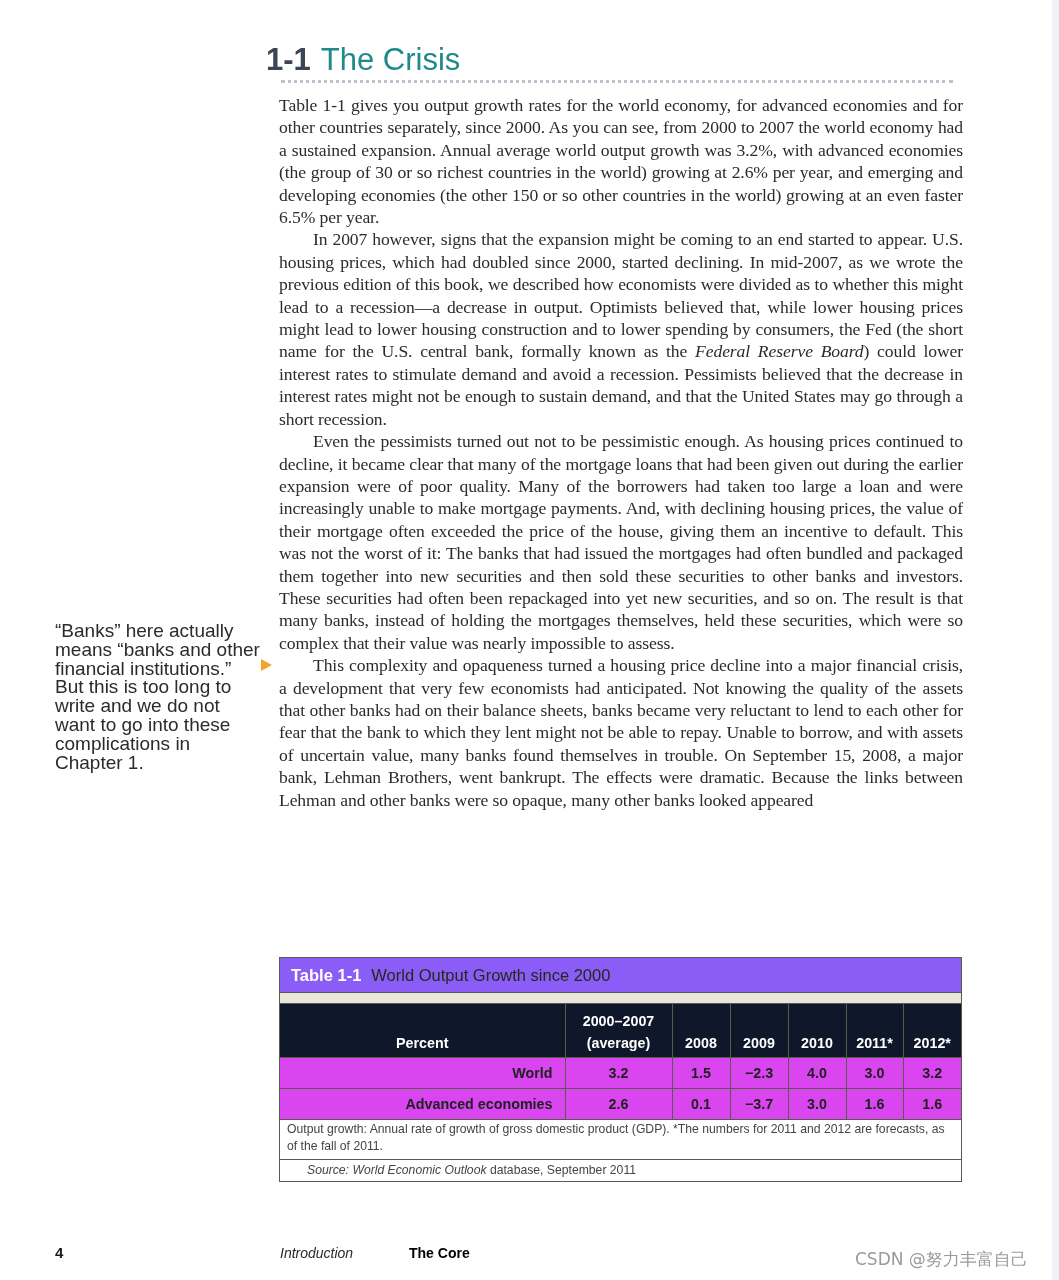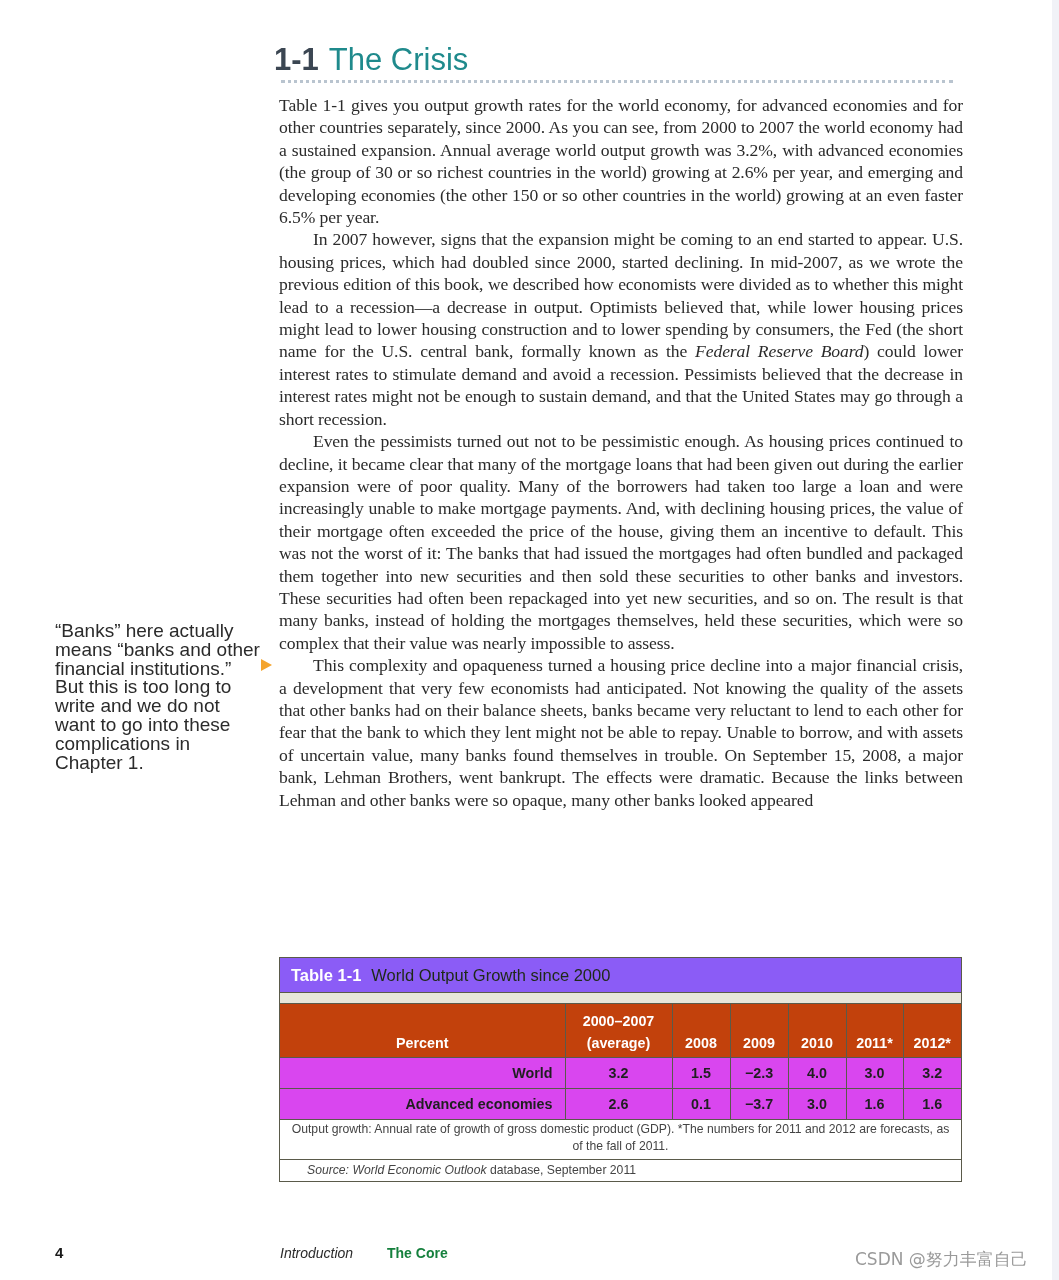--- a/index.html
+++ b/index.html
@@ -7,21 +7,21 @@
     width: 1059px; height: 1280px; position: relative; overflow: hidden;
     background: #ffffff;
     font-family: "Liberation Serif", serif;
     color: #2b2b2b;
   }
   .right-strip {
     position: absolute; left: 1052px; top: 0; width: 7px; height: 1280px;
     background: #f1f2f7;
   }
   .section-heading {
-    position: absolute; left: 274px; top: 40px; margin: 0;
+    position: absolute; left: 266px; top: 40px; margin: 0;
     font-family: "Liberation Sans", sans-serif; font-size: 31px; line-height: 40px;
     font-weight: normal; white-space: nowrap;
   }
   .section-number { color: #3b4652; font-weight: bold; margin-right: 10px; }
   .section-title { color: #1f8a8c; }
   .dotted-rule {
     position: absolute; left: 281px; top: 80px; width: 672px; height: 0;
     border-top: 3px dotted #b9c4cf;
   }
   .body-text {
@@ -51,54 +51,54 @@
     display: flex; align-items: center; padding-left: 11px; font-size: 16.5px;
   }
   .table-label { color: #ffffff; font-weight: bold; margin-right: 10px; }
   .table-title { color: #1e2a16; }
   .spacer-bar { height: 10px; background: #e8e6da; border-bottom: 1px solid #5a5a4a; }
   table.data {
     width: 100%; border-collapse: collapse; table-layout: fixed;
     font-size: 14.3px;
   }
   table.data th {
-    background: #c2410c; color: #ffffff; font-weight: bold;
+    background: #0f172a; color: #ffffff; font-weight: bold;
     border-right: 1px solid #5a5a4a; border-bottom: 1px solid #5a5a4a;
     vertical-align: bottom; height: 50px; padding: 0 4px 3px 4px;
     line-height: 22px; text-align: center;
   }
   table.data td {
     background: #d946ef; color: #1f1f1f; font-weight: bold;
     border-right: 1px solid #5a5a4a; border-bottom: 1px solid #5a5a4a;
     height: 30px; text-align: center; padding: 0;
   }
   table.data th:last-child, table.data td:last-child { border-right: none; }
   table.data td.row-label { text-align: right; padding-right: 12px; }
   table.data td.row-label.left { text-align: left; padding-left: 7px; padding-right: 0; }
   .table-note {
     background: #ffffff; font-size: 12.2px; line-height: 17px; color: #444;
-    padding: 1px 7px 4px 7px; border-bottom: 1px solid #5a5a4a; text-align: center;
+    padding: 1px 7px 4px 7px; border-bottom: 1px solid #5a5a4a;
   }
   .table-source {
     background: #ffffff; font-size: 12.2px; line-height: 17px; color: #444;
     padding: 2px 7px 2px 7px;
     margin-left: 20px;
   }
   .table-source i { font-style: italic; }
   .footer-page {
     position: absolute; left: 55px; top: 1244px;
     font-family: "Liberation Sans", sans-serif; font-weight: bold; font-size: 15px; color: #1a1a1a;
   }
   .footer-part {
     position: absolute; left: 280px; top: 1245px;
     font-family: "Liberation Sans", sans-serif; font-size: 14px; color: #2b2b2b; font-style: italic;
   }
   .footer-chapter {
-    position: absolute; left: 387px; top: 1245px;
-    font-family: "Liberation Sans", sans-serif; font-weight: bold; font-size: 14px; color: #15803d;
+    position: absolute; left: 409px; top: 1245px;
+    font-family: "Liberation Sans", sans-serif; font-weight: bold; font-size: 14px; color: #000000;
   }
   .watermark {
     position: absolute; left: 855px; top: 1248px;
     font-family: "DejaVu Sans", sans-serif; font-size: 17px; color: #9a9a9a;
   }
 </style>
 </head>
 <body>
 
 <div class="right-strip"></div>

